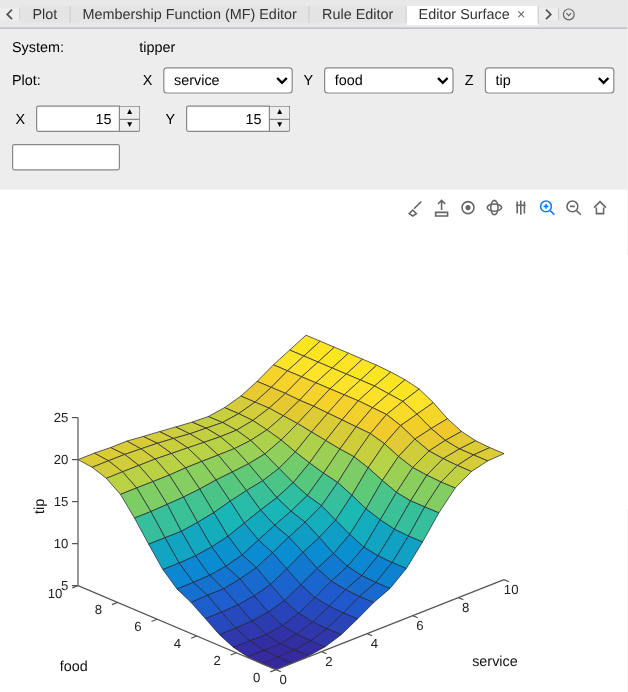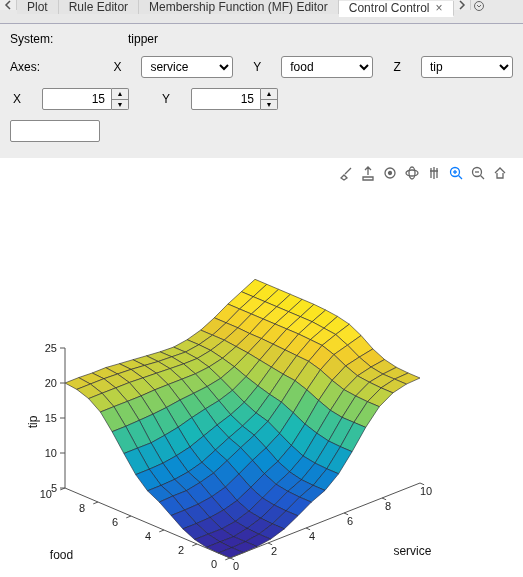--- a/index.html
+++ b/index.html
@@ -9,21 +9,21 @@
     height: 577px;
     font-family: Arial, Helvetica, sans-serif;
     font-size: 12px;
     background: #ededed;
     color: #000;
     overflow: hidden;
   }
   
   .tabstrip {
     display: flex;
-    align-items: flex-start;
+    align-items: center;
     height: 24px;
     background: #e8e8e8;
     border-bottom: 1px solid #aab;
     box-sizing: border-box;
   }
   .tab-arrow {
     width: 16px;
     display: flex;
     align-items: center;
     justify-content: center;
@@ -66,21 +66,21 @@
   }
   
   .panel {
     padding: 8px 10px 6px 10px;
     background: #ededed;
   }
   .row {
     display: flex;
     align-items: center;
     margin-bottom: 10px;
-    gap: 18px;
+    gap: 6px;
   }
   .lab-main { width: 100px; }
   .lab-letter { width: 14px; text-align: center; }
   select.combo {
     height: 22px;
     border: 1px solid #888;
     background: #fff;
     border-radius: 3px;
     font: inherit;
     padding: 1px 4px;
@@ -178,27 +178,27 @@
 <div class="tabstrip">
   <div class="tab-arrow">
     <svg width="8" height="10">
         <path d="M6 1 L2 5 L6 9" stroke="#555" fill="none" stroke-width="1.5"></path>
       </svg>
   </div>
   <div class="tab">
     <span>Plot</span>
   </div>
   <div class="tab">
+    <span>Membership Function (MF) Editor</span>
+  </div>
+  <div class="tab">
     <span>Rule Editor</span>
   </div>
-  <div class="tab">
-    <span>Membership Function (MF) Editor</span>
-  </div>
   <div class="tab active">
-    <span>Control Control</span>
+    <span>Editor Surface</span>
     <span class="close-x">×</span>
   </div>
   <div class="tab-arrow">
     <svg width="8" height="10">
         <path d="M2 1 L6 5 L2 9" stroke="#555" fill="none" stroke-width="1.5"></path>
       </svg>
   </div>
   <div class="tab-overflow">
     <svg width="12" height="12">
         <circle cx="6" cy="6" r="4.5" stroke="#666" fill="none"></circle>
@@ -208,21 +208,21 @@
 </div>
 
 <div class="panel">
 
   <div class="row">
     <span class="lab-main">System:</span>
     <span>tipper</span>
   </div>
 
   <div class="row">
-    <span class="lab-main">Axes:</span>
+    <span class="lab-main">Plot:</span>
     <span class="lab-letter">X</span>
     <select class="combo" style="width:108px">
       <option>service</option>
     </select>
     <span class="lab-letter">Y</span>
     <select class="combo" style="width:108px">
       <option>food</option>
     </select>
     <span class="lab-letter">Z</span>
     <select class="combo" style="width:108px">

